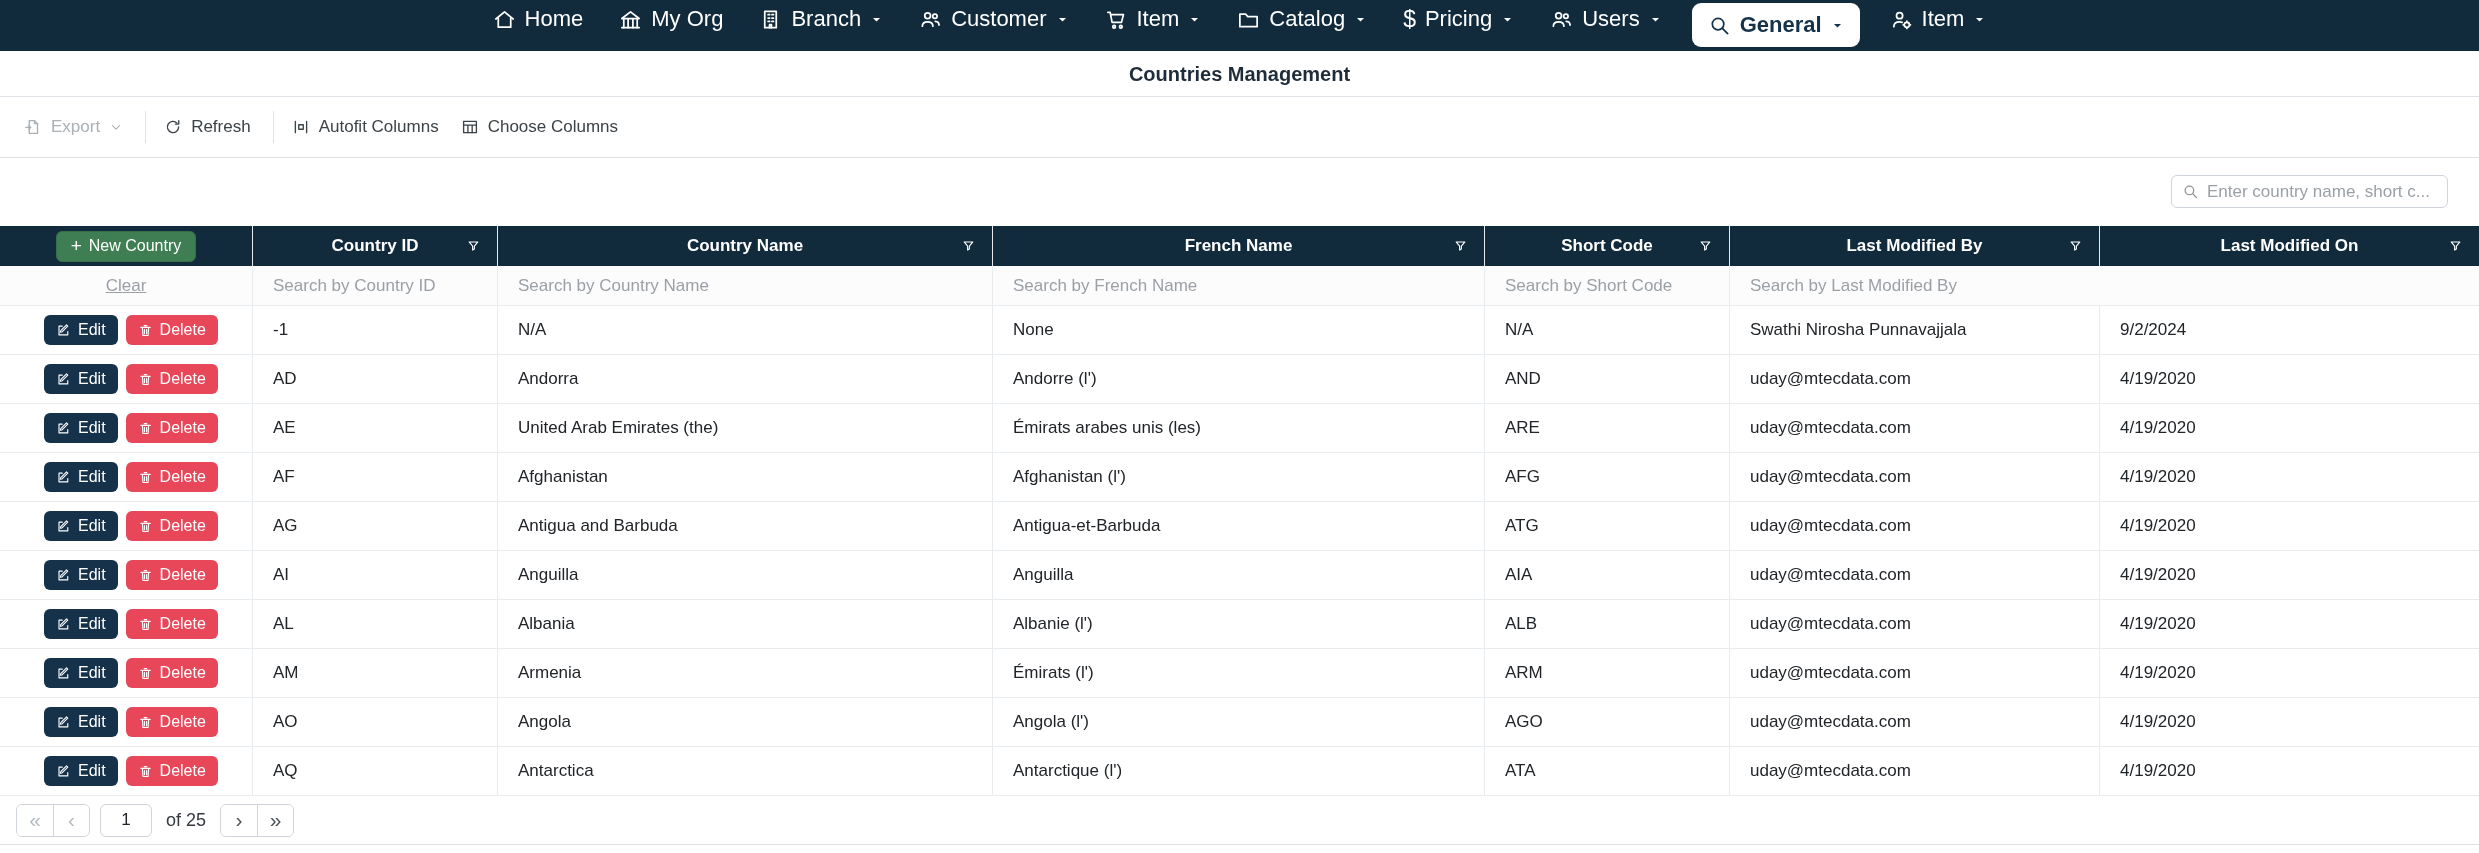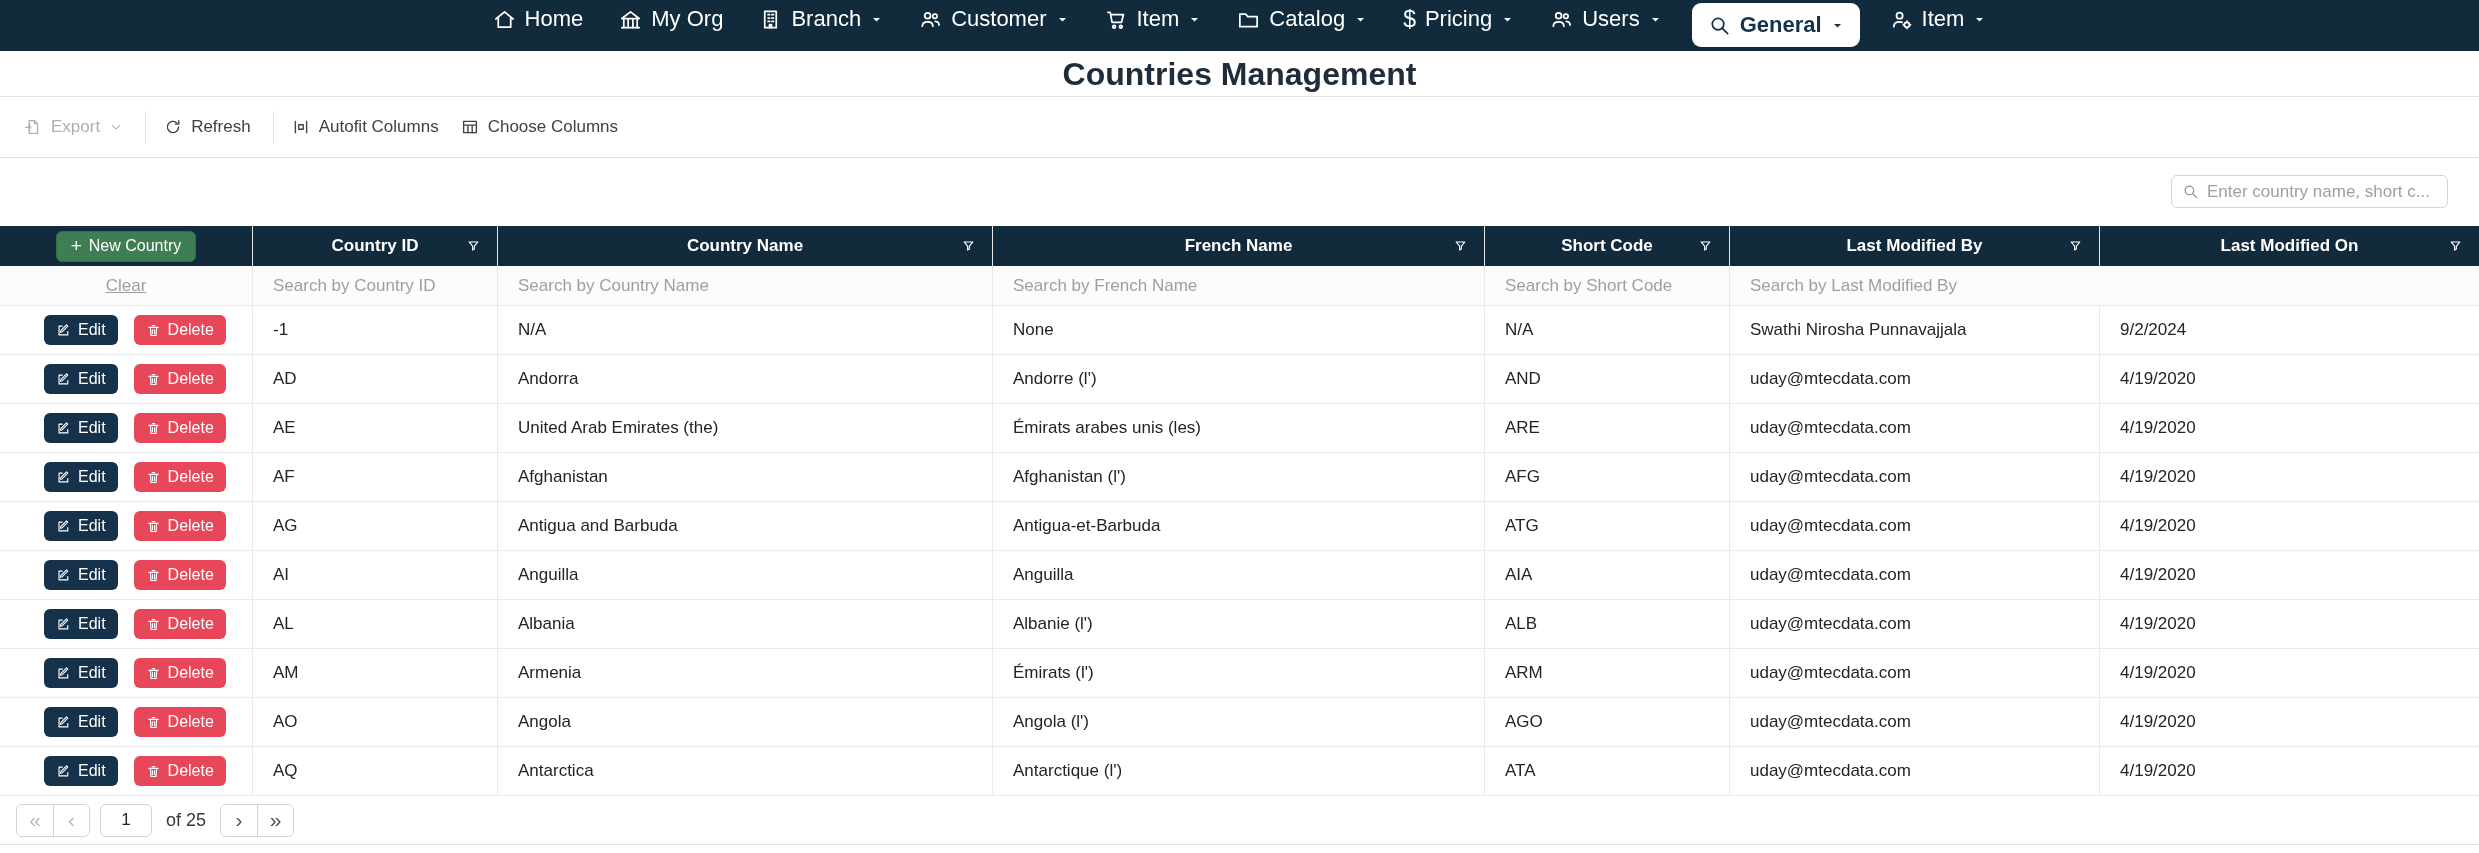--- a/index.html
+++ b/index.html
@@ -11,21 +11,21 @@
 
   
   .topnav{height:51px;background:var(--navy);display:flex;align-items:flex-start;justify-content:center;gap:24px;}
   .nav-item{display:flex;align-items:center;gap:9px;color:#fff;font-size:22px;cursor:pointer;padding:6px 6px;white-space:nowrap;}
   .nav-item svg{width:23px;height:23px;}
   .nav-item .txt-ic{font-size:23px;line-height:23px;font-weight:400;}
   .nav-item .caret svg{width:13px;height:13px;margin-top:3px;}
   .nav-item.active{background:#fff;color:#14324a;font-weight:700;border-radius:9px;padding:9px 16px;position:relative;top:3px;}
 
   
-  .titlebar{height:45px;line-height:47px;text-align:center;font-size:32px;font-weight:600;color:#1f2d3a;}
+  .titlebar{height:45px;line-height:47px;text-align:center;font-size:20px;font-weight:600;color:#1f2d3a;}
 
   
   .toolbar{height:62px;border-top:1px solid var(--border2);border-bottom:1px solid var(--border2);
            display:flex;align-items:center;padding-left:24px;}
   .tb-item{display:flex;align-items:center;gap:9px;font-size:17px;color:#3b4248;cursor:pointer;white-space:nowrap;margin-right:22px;}
   .tb-item svg{width:18px;height:18px;}
   .tb-item.disabled{color:#a9b0b6;}
   .tb-sep{width:1px;height:32px;background:var(--border2);margin:0 18px 0 0;}
 
   
@@ -55,21 +55,21 @@
                padding:0 44px 0 20px;color:var(--body);}
   .fcell input::placeholder{color:var(--graytx);}
   .clear-link{margin:0 auto;color:var(--graytx);font-size:17px;text-decoration:underline;cursor:pointer;}
   .cal-ic{position:absolute;right:16px;top:50%;transform:translateY(-50%);color:#495057;display:flex;}
   .cal-ic svg{width:18px;height:18px;}
 
   .grow{height:49px;border-bottom:1px solid var(--border);background:#fff;}
   .gcell{border-right:1px solid var(--border);display:flex;align-items:center;padding-left:20px;
          font-size:17px;color:var(--body);overflow:hidden;white-space:nowrap;}
   .gcell:last-child{border-right:none;}
-  .acell{border-right:1px solid var(--border);display:flex;align-items:center;gap:16px;padding-left:44px;}
+  .acell{border-right:1px solid var(--border);display:flex;align-items:center;gap:8px;padding-left:44px;}
   .btn-edit,.btn-del{display:flex;align-items:center;gap:7px;color:#fff;font-size:16px;border:none;
                      border-radius:6px;height:30px;padding:0 12px;cursor:pointer;}
   .btn-edit{background:var(--editnavy);}
   .btn-del{background:var(--red);}
   .btn-edit svg,.btn-del svg{width:15px;height:15px;}
 
   
   .pager{height:49px;border-bottom:1px solid var(--border2);display:flex;align-items:center;padding-left:16px;gap:10px;}
   .pgroup{display:flex;border:1px solid #ced4da;border-radius:6px;overflow:hidden;height:33px;}
   .pbtn{width:36px;display:flex;align-items:center;justify-content:center;font-size:21px;color:#495057;

